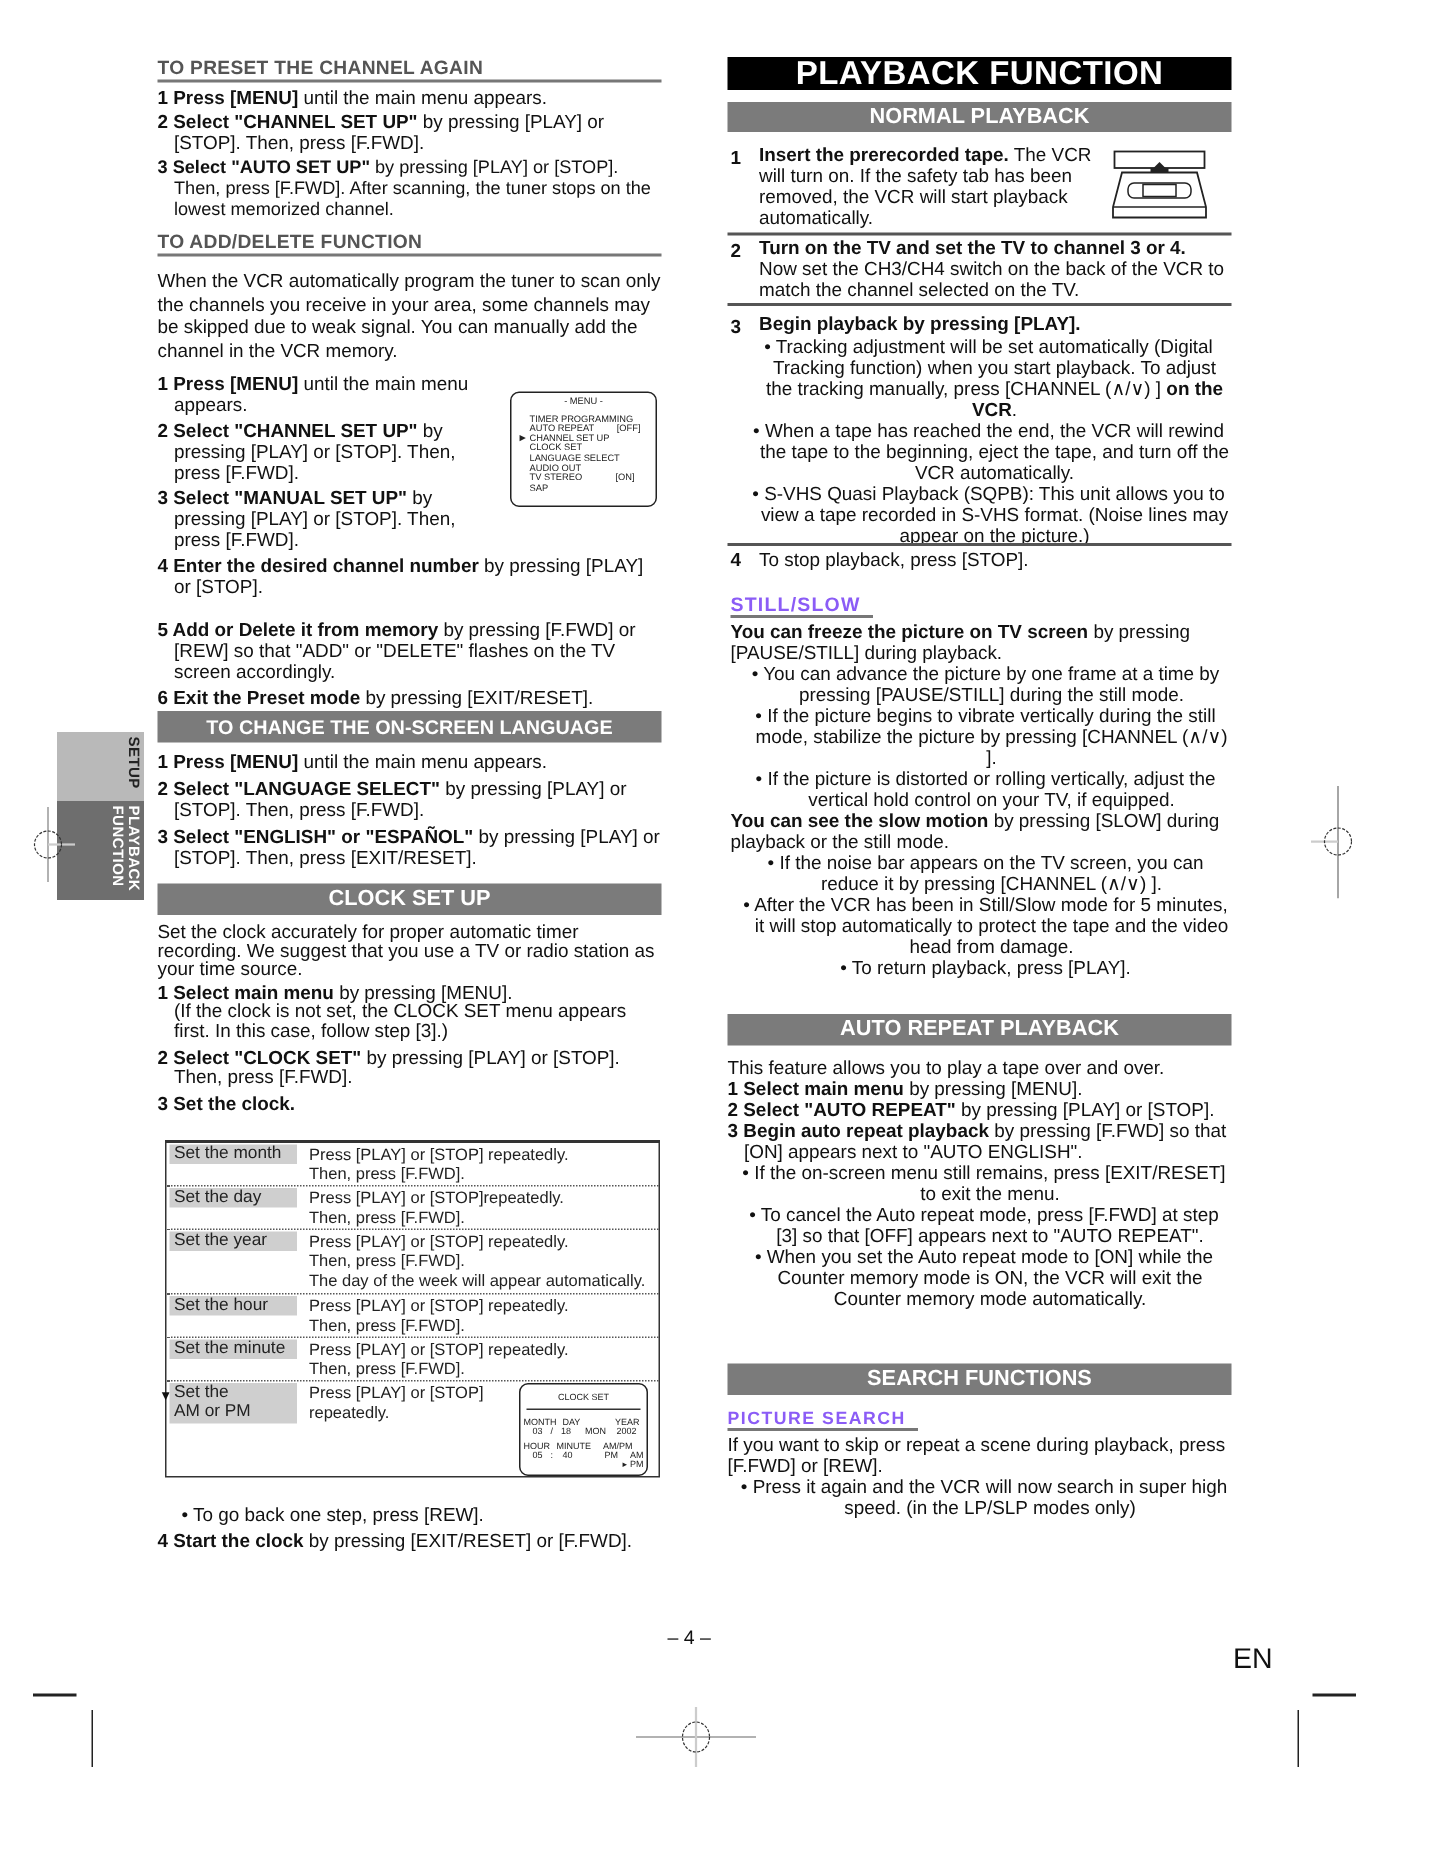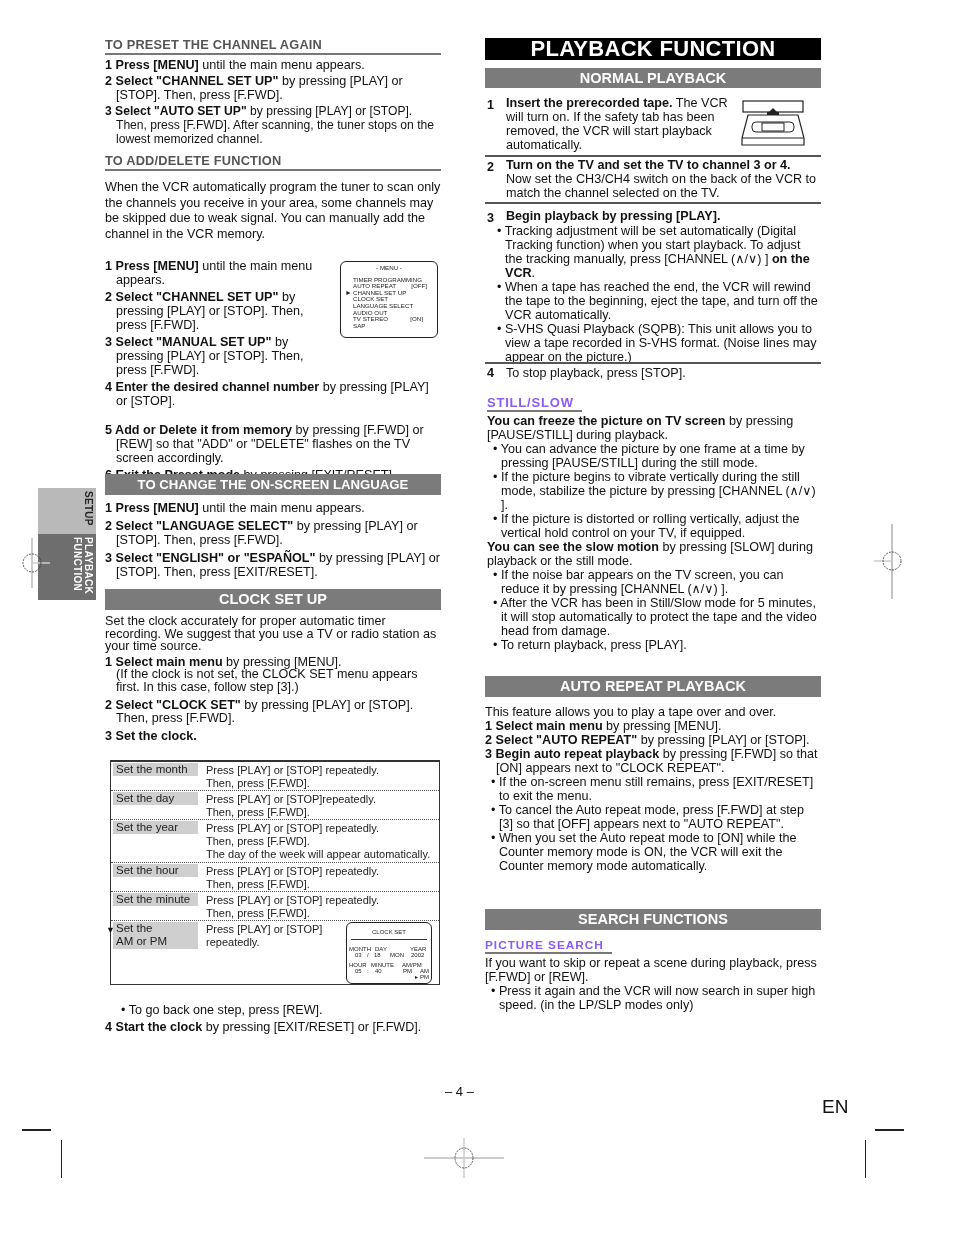--- a/index.html
+++ b/index.html
@@ -10,21 +10,21 @@
 
   
   #left { position: absolute; left: 105px; top: 38px; width: 336px; }
 
   .subhead { font-weight: bold; color: #555; font-size: 12.8px; letter-spacing: 0.2px; border-bottom: 2px solid #777; padding-bottom: 1px; margin-bottom: 3px; }
   .subhead-short { display: inline-block; font-weight: bold; color: #8b5cf6; font-size: 13px; letter-spacing: 0.8px; border-bottom: 2px solid #777; padding-right: 8px; }
   .bar { background: #7b7b7b; color: #fff; font-weight: bold; text-align: center; font-size: 14.5px; height: 21px; line-height: 21px; }
   .titlebar { background: #000; color: #fff; font-weight: bold; text-align: center; font-size: 22px; height: 22px; line-height: 22px; letter-spacing: 0.3px; }
   p { margin: 0; }
   .step { padding-left: 11px; text-indent: -11px; }
-  .bullet { padding-left: 12px; text-indent: -8px; }
+  .bullet { padding-left: 12px; text-indent: -8px; text-align: center; }
   .num { font-weight: bold; }
 
   
   .osd { position: absolute; border: 1.5px solid #222; border-radius: 6px; font-size: 6.2px; line-height: 6.6px; color: #222; }
   
   .ctable { position: absolute; left: 110px; top: 760px; width: 330px; height: 225px; border: 1.5px solid #333; border-top: 2px solid #333; }
   .crow { position: absolute; left: 0; width: 328px; border-bottom: 1px dotted #555; }
   .clabel { position: absolute; left: 2px; top: 1px; width: 85px; background: #cfcfcf; font-size: 11.5px; line-height: 13px; padding-left: 3px; color: #222; }
   .cdesc { position: absolute; left: 95px; top: 2px; font-size: 11px; line-height: 13px; color: #222; white-space: nowrap; }
 
@@ -39,21 +39,21 @@
 <div id="left">
 
   <div class="subhead">TO PRESET THE CHANNEL AGAIN</div>
   <div>
     <p class="step" style="margin-bottom:2px"><b><span>1</span> <span>Press [MENU]</span></b><span> until the main menu appears.</span></p>
     <p class="step" style="margin-bottom:2px"><b><span>2</span> <span>Select "CHANNEL SET UP"</span></b><span> by pressing [PLAY] or [STOP]. Then, press [F.FWD].</span></p>
     <p class="step" style="font-size:12.1px"><b><span>3</span> <span>Select "AUTO SET UP"</span></b><span> by pressing [PLAY] or [STOP]. Then, press [F.FWD]. After scanning, the tuner stops on the lowest memorized channel.</span></p>
   </div>
 
   <div class="subhead" style="margin-top:8px;margin-bottom:9px">TO ADD/DELETE FUNCTION</div>
-  <p style="line-height:15.5px;margin-bottom:17px">When the VCR automatically program the tuner to scan only the channels you receive in your area, some channels may be skipped due to weak signal. You can manually add the channel in the VCR memory.</p>
+  <p style="line-height:15.5px;margin-bottom:7px">When the VCR automatically program the tuner to scan only the channels you receive in your area, some channels may be skipped due to weak signal. You can manually add the channel in the VCR memory.</p>
 
   <div style="width:222px">
     <p class="step" style="margin-bottom:3px"><b><span>1</span> <span>Press [MENU]</span></b><span> until the main menu appears.</span></p>
     <p class="step" style="margin-bottom:3px"><b><span>2</span> <span>Select "CHANNEL SET UP"</span></b><span> by pressing [PLAY] or [STOP]. Then, press [F.FWD].</span></p>
     <p class="step" style="margin-bottom:3px"><b><span>3</span> <span>Select "MANUAL SET UP"</span></b><span> by pressing [PLAY] or  [STOP]. Then, press [F.FWD].</span></p>
   </div>
   <p class="step" style="margin-bottom:15px"><b><span>4</span> <span>Enter the desired channel number</span></b><span> by pressing [PLAY] or [STOP].</span></p>
   <p class="step" style="margin-bottom:3px"><b><span>5</span> <span>Add or Delete it from memory</span></b><span> by pressing [F.FWD] or [REW] so that "ADD" or "DELETE" flashes on the TV screen accordingly.</span></p>
   <p class="step"><b><span>6</span> <span>Exit the Preset mode</span></b><span> by pressing [EXIT/RESET].</span></p>
 </div>
@@ -231,21 +231,21 @@
     <p class="bullet">• <span>After the VCR has been in Still/Slow mode for 5 minutes, it will stop automatically to protect the tape and the video head from damage.</span></p>
     <p class="bullet">• <span>To return playback, press [PLAY].</span></p>
   </div>
 </div>
 
 <div class="bar abs" style="left:485px;top:676px;width:336px">AUTO REPEAT PLAYBACK</div>
 <div class="abs" style="left:485px;top:705px;width:336px">
   <p>This feature allows you to play a tape over and over.</p>
   <p class="step"><b><span>1</span> <span>Select main menu</span></b><span> by pressing [MENU].</span></p>
   <p class="step"><b><span>2</span> <span>Select "AUTO REPEAT"</span></b><span> by pressing [PLAY] or [STOP].</span></p>
-  <p class="step"><b><span>3</span> <span>Begin auto repeat playback</span></b><span> by pressing [F.FWD] so that [ON] appears next to "CLOCK REPEAT".</span></p>
+  <p class="step"><b><span>3</span> <span>Begin auto repeat playback</span></b><span> by pressing [F.FWD] so that [ON] appears next to "AUTO ENGLISH".</span></p>
   <div style="padding-left:2px">
     <p class="bullet">• <span>If the on-screen menu still remains, press [EXIT/RESET] to exit the menu.</span></p>
     <p class="bullet">• <span>To cancel the Auto repeat mode, press [F.FWD] at step [3] so that [OFF] appears next to "AUTO REPEAT".</span></p>
     <p class="bullet">• <span>When you set the Auto repeat mode to [ON] while the Counter memory mode is ON, the VCR will exit the Counter memory mode automatically.</span></p>
   </div>
 </div>
 
 <div class="bar abs" style="left:485px;top:909px;width:336px">SEARCH FUNCTIONS</div>
 <div class="abs" style="left:485px;top:938px;width:336px">
   <div class="subhead-short" style="font-size:11.8px;letter-spacing:1px">PICTURE SEARCH</div>

